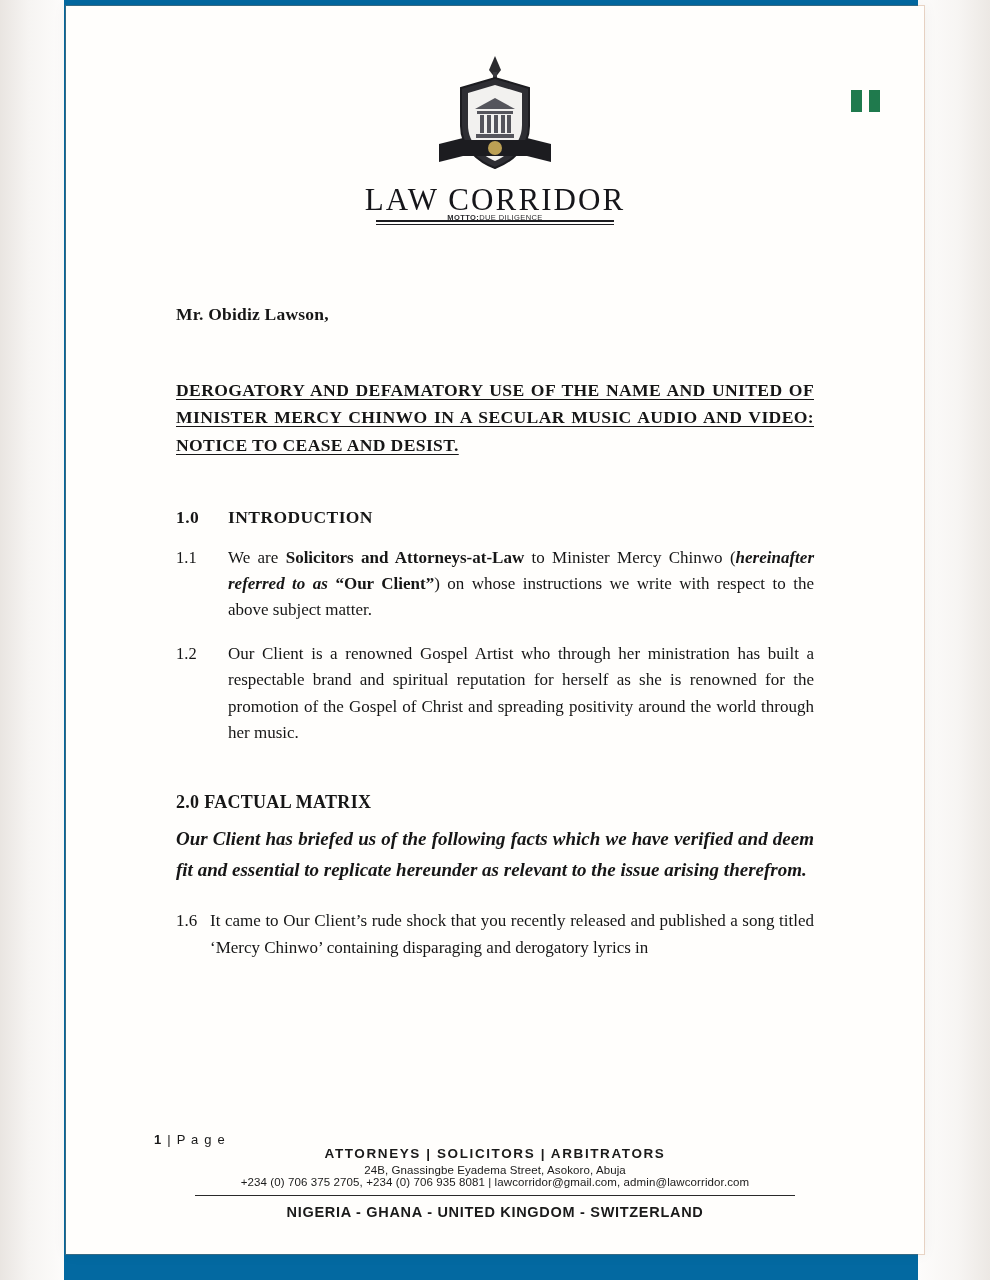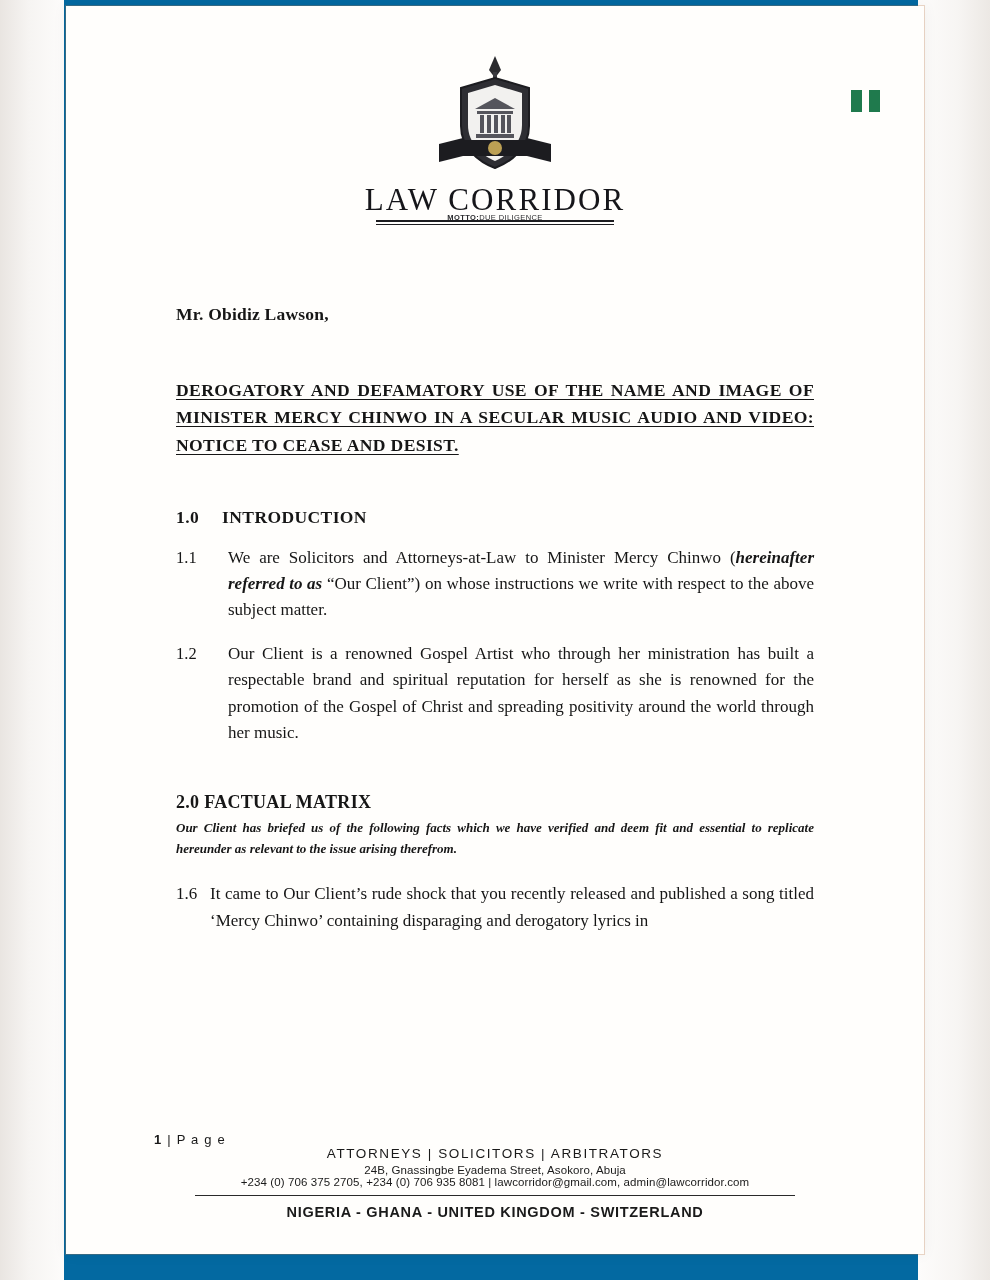--- a/index.html
+++ b/index.html
@@ -139,52 +139,52 @@
     font-style: italic;
     font-weight: 700;
     font-size: 17px;
   }
   .h-section {
     margin-top: 48px;
     font-weight: 700;
     font-size: 17.5px;
     letter-spacing: 0.4px;
   }
-  .h-section .num { margin-right: 23px; }
+  .h-section .num { margin-right: 29px; }
 
   .clause {
     display: flex;
     margin-top: 17px;
     font-size: 17px;
     line-height: 1.55;
   }
   .clause .cnum {
     width: 52px;
     flex: 0 0 52px;
     font-size: 16.5px;
   }
   .clause .ctext {
     flex: 1;
     text-align: justify;
     text-justify: inter-word;
   }
-  .clause b { font-weight: 400; }
+  .clause b { font-weight: 700; }
   .clause .bi { font-weight: 700; font-style: italic; }
 
   .h-section2 {
     margin-top: 46px;
     font-weight: 700;
     font-size: 18px;
     letter-spacing: 0.3px;
   }
   .lead-italic {
-    margin-top: 4px;
+    margin-top: 11px;
     font-style: italic;
     font-weight: 700;
-    font-size: 13px;
+    font-size: 19px;
     line-height: 1.62;
     text-align: justify;
   }
   .clause-tight {
     display: flex;
     margin-top: 22px;
     font-size: 17px;
     line-height: 1.58;
   }
   .clause-tight .cnum {
@@ -201,21 +201,21 @@
     position: absolute;
     left: 0;
     right: 0;
     bottom: 34px;
     text-align: center;
     color: #1a1a1a;
   }
   .footer-line1 {
     font-family: "Liberation Sans", sans-serif;
     font-size: 13.5px;
-    font-weight: 400;
+    font-weight: 700;
     letter-spacing: 1.6px;
   }
   .footer-line2 {
     font-family: "Liberation Sans", sans-serif;
     font-size: 11.5px;
     letter-spacing: 0.1px;
     margin-top: 3px;
   }
   .footer-line3 {
     font-family: "Liberation Sans", sans-serif;
@@ -300,21 +300,21 @@
         <div class="motto">
           <b>MOTTO:</b><span>DUE DILIGENCE</span>
         </div>
       </div>
 
       <div class="body-area">
 
 
         <div class="salutation">Mr. Obidiz Lawson,</div>
 
-        <div class="subject">DEROGATORY AND DEFAMATORY USE OF THE NAME AND IMAGE OF MINISTER MERCY CHINWO IN A SECULAR MUSIC AUDIO AND VIDEO: NOTICE TO CEASE AND DESIST.</div>
+        <div class="subject">DEROGATORY AND DEFAMATORY USE OF THE NAME AND UNITED OF MINISTER MERCY CHINWO IN A SECULAR MUSIC AUDIO AND VIDEO: NOTICE TO CEASE AND DESIST.</div>
 
 
         <div class="h-section">
           <span class="num">1.0</span><span>INTRODUCTION</span>
         </div>
 
         <div class="clause">
           <div class="cnum">1.1</div>
           <div class="ctext"><span>We are </span><b>Solicitors and Attorneys-at-Law</b><span> to Minister Mercy Chinwo (</span><span class="bi">hereinafter referred to as</span><b> “Our Client”</b><span>) on whose instructions we write with respect to the above subject matter.</span></div>
         </div>

